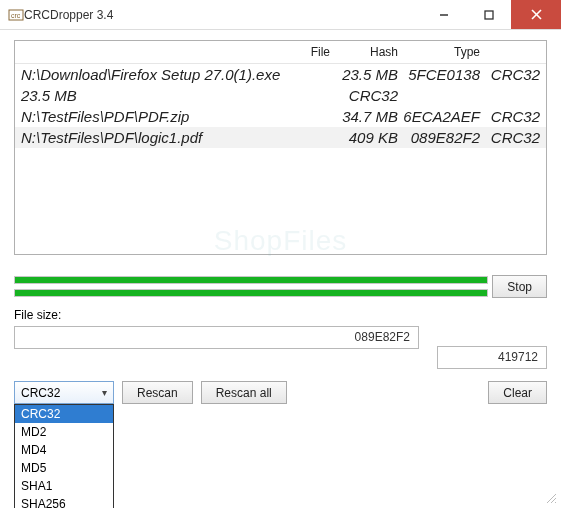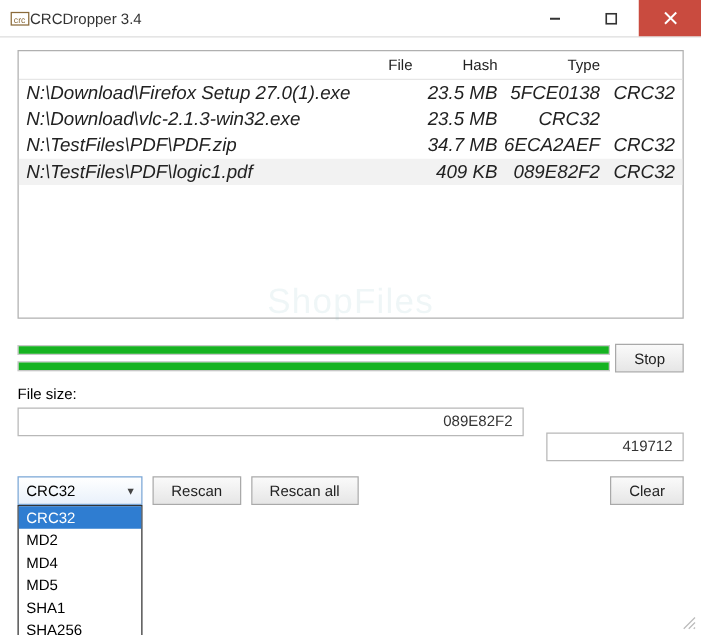--- a/index.html
+++ b/index.html
@@ -90,21 +90,20 @@
       <span class="h-type">Type</span>
     </div>
     <div id="file-rows">
         <div class="filerow">
           <span>N:\Download\Firefox Setup 27.0(1).exe</span>
           <span>23.5 MB</span>
           <span>5FCE0138</span>
           <span>CRC32</span>
         </div>
         <div class="filerow">
-          <span>N:\Download\vlc-2.1.3-win32.exe</span>
           <span>23.5 MB</span>
           <span>CRC32</span>
         </div>
         <div class="filerow">
           <span>N:\TestFiles\PDF\PDF.zip</span>
           <span>34.7 MB</span>
           <span>6ECA2AEF</span>
           <span>CRC32</span>
         </div>
         <div class="filerow selected">

